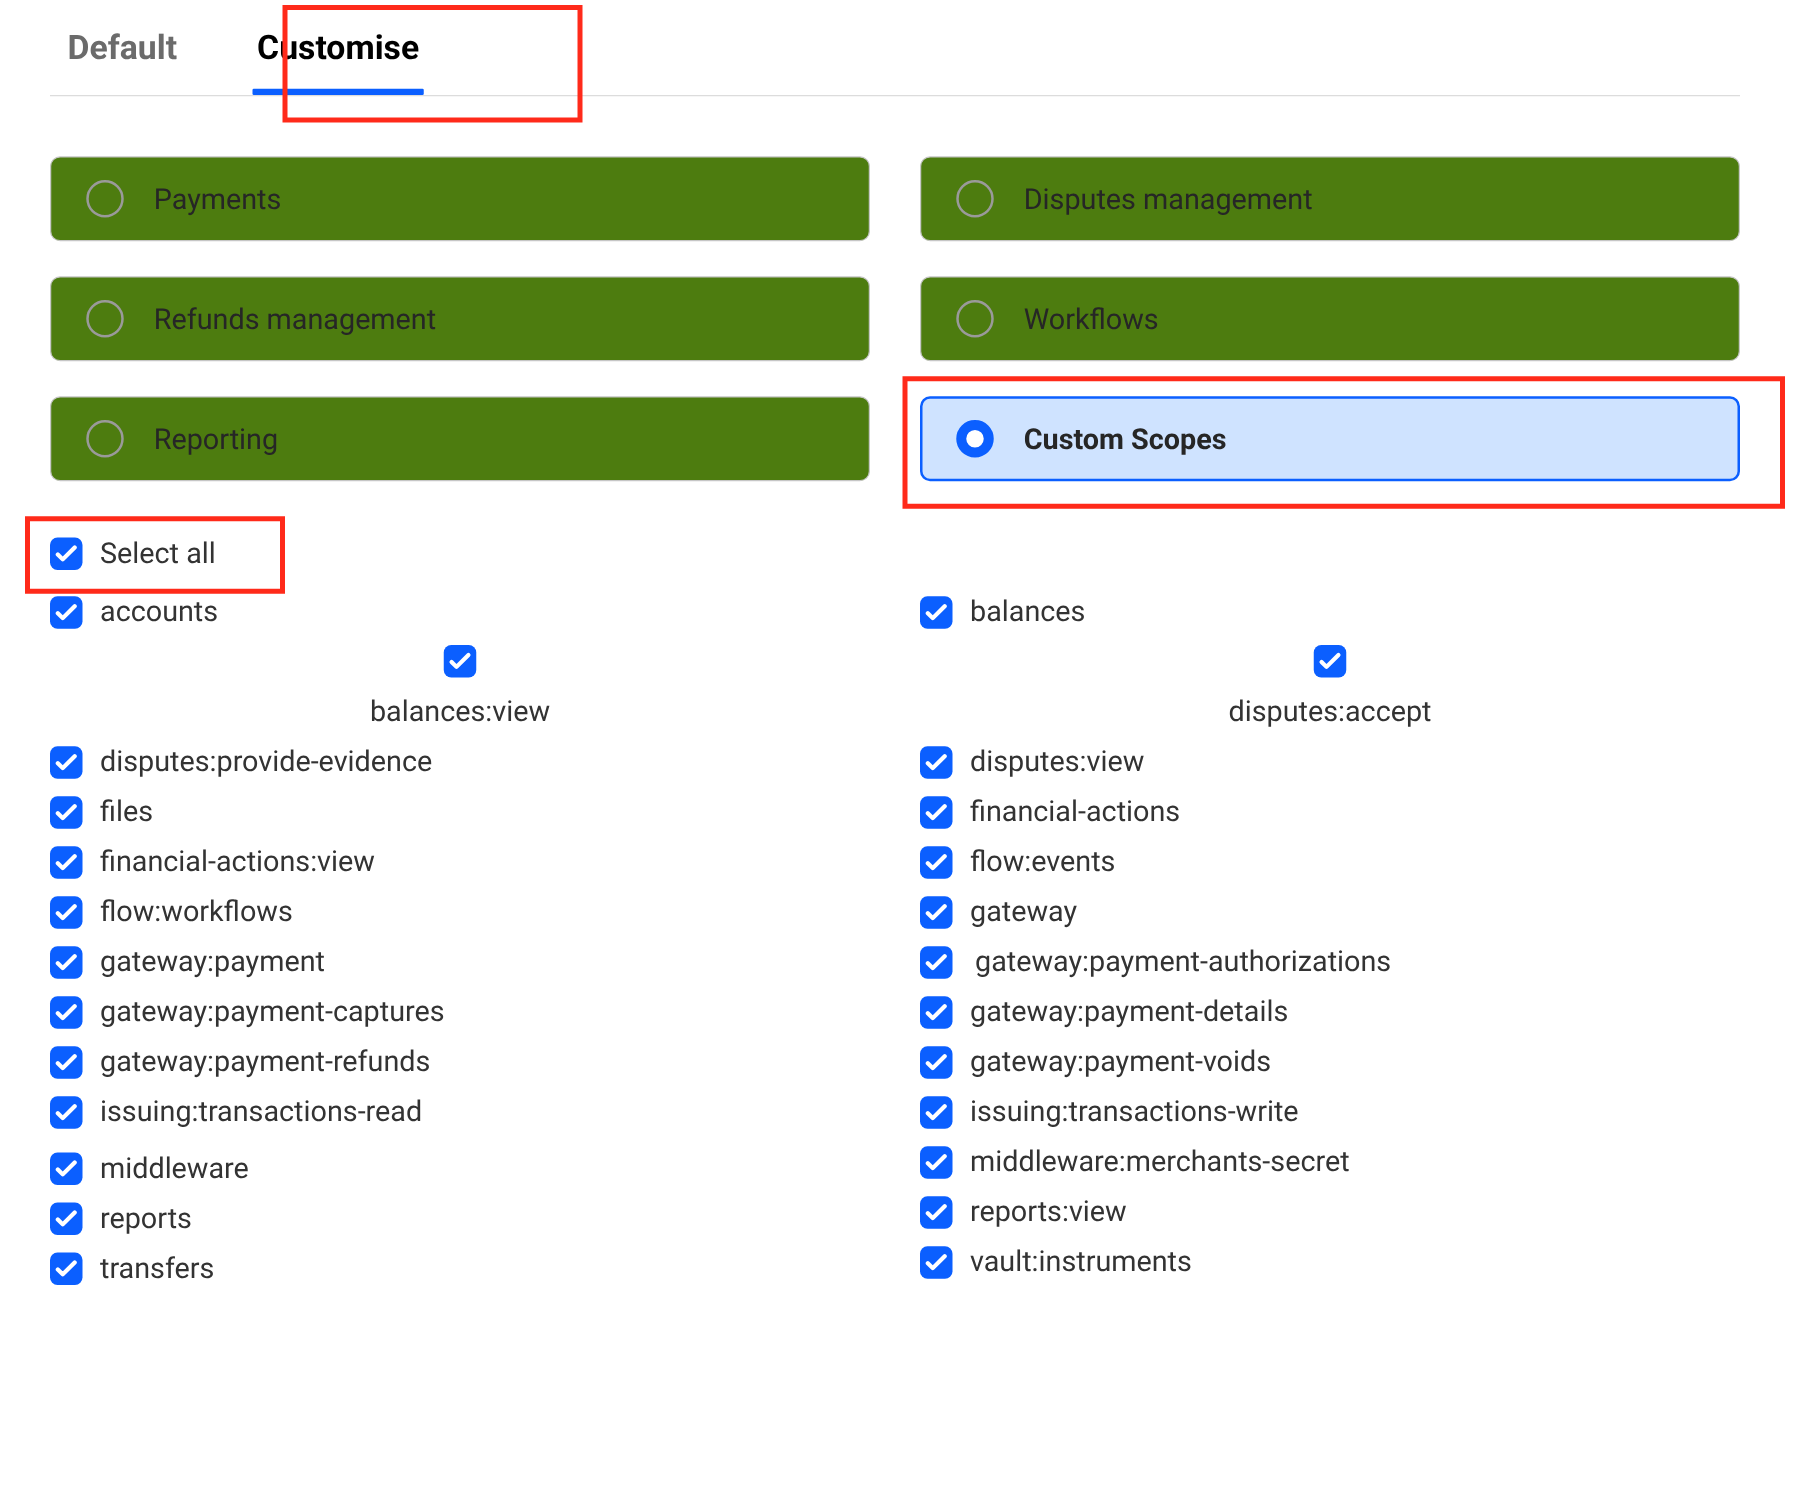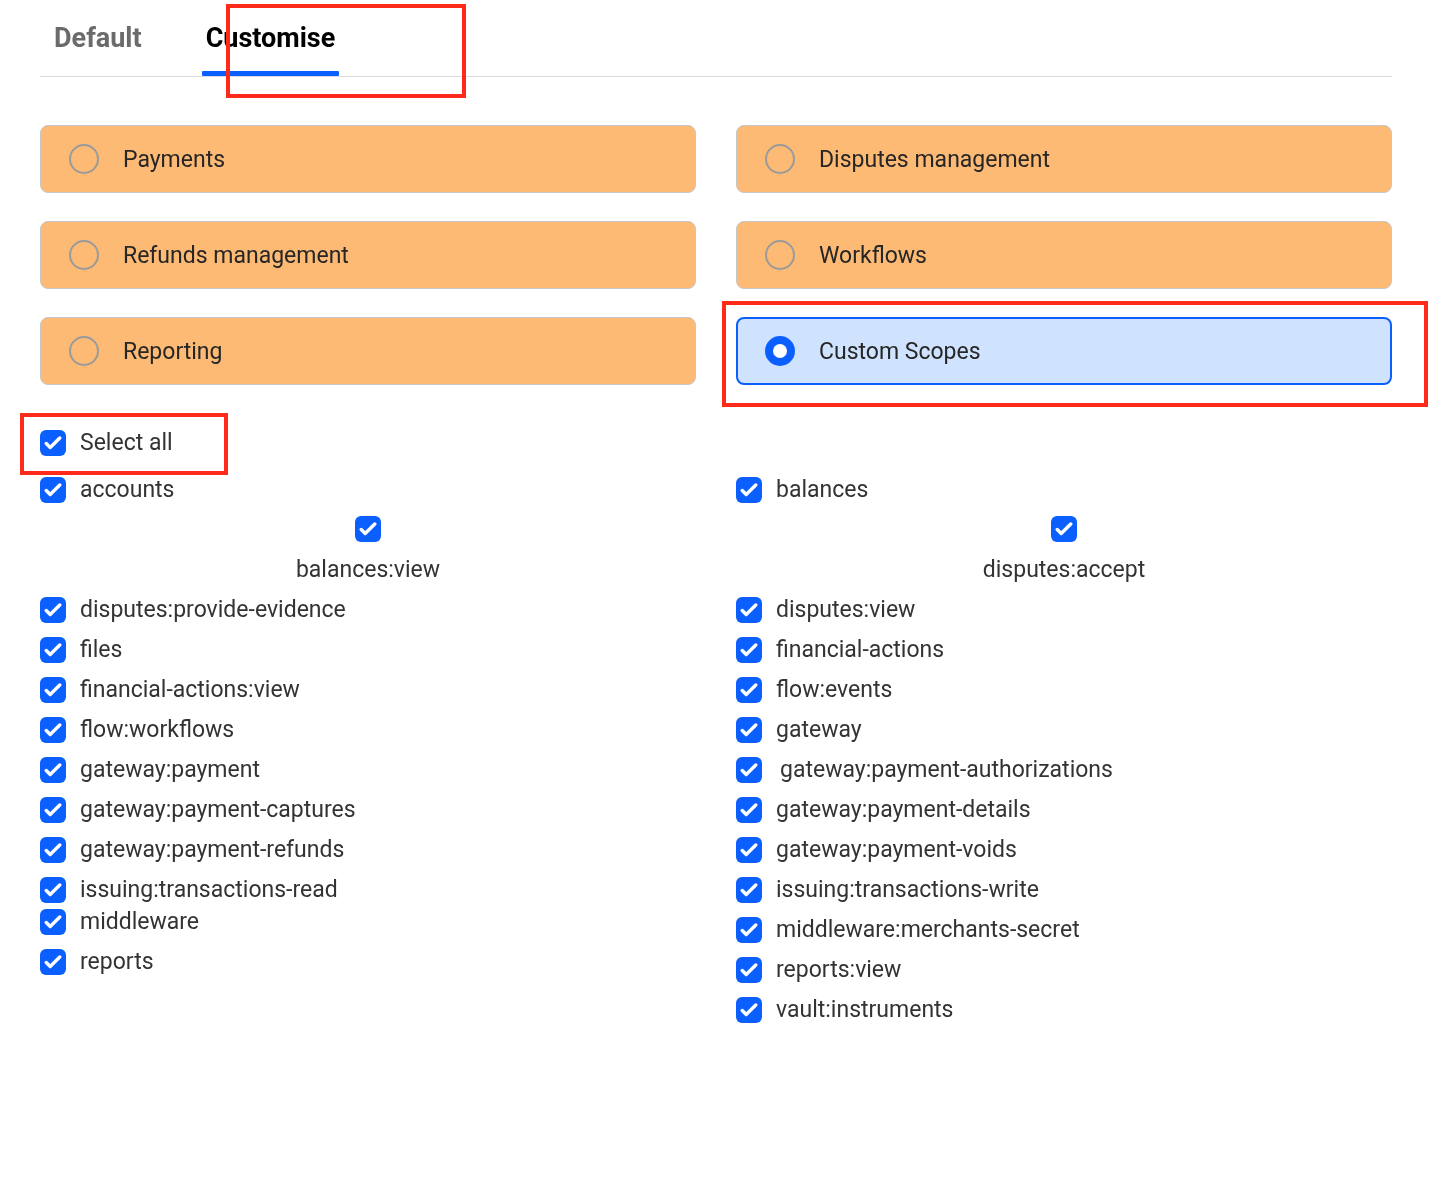--- a/index.html
+++ b/index.html
@@ -59,21 +59,21 @@
     position: relative;
   }
   .radio-card {
     border: 1px solid #c6c6c6;
     border-radius: 8px;
     padding: 18px 28px;
     display: flex;
     align-items: center;
     gap: 24px;
     cursor: pointer;
-    background: #fdba74;
+    background: #4d7c0f;
   }
   .radio-card.selected {
     border: 2px solid #0b5fff;
     background: #cfe3ff;
     padding: 17px 27px;
   }
   .radio-circle {
     width: 30px;
     height: 30px;
     border: 2px solid #9a9a9a;
@@ -170,21 +170,21 @@
     <div class="radio-label">Refunds management</div>
   </div>
   <div class="radio-card">
     <div class="radio-circle"></div>
     <div class="radio-label">Workflows</div>
   </div>
   <div class="radio-card">
     <div class="radio-circle"></div>
     <div class="radio-label">Reporting</div>
   </div>
-  <div class="radio-card selected" style="position:relative;">
+  <div class="radio-card selected" style="position:relative;font-weight:bold;">
     <div class="radio-circle"></div>
     <div class="radio-label">Custom Scopes</div>
   </div>
   <div class="highlight-custom"></div>
 </div>
 
 <div class="select-all-wrap">
   <div class="highlight-selectall"></div>
   <div class="check-row">
     <div class="check-box">
@@ -263,21 +263,21 @@
         <div class="check-label">gateway:payment-captures</div>
       </div>
       <div class="check-row" style="margin-bottom: 13px;">
         <div class="check-box">
           <svg viewBox="0 0 16 16">
             <path d="M2 8.5l3.5 3.5L14 3.5" stroke="#fff" stroke-width="3" fill="none" stroke-linecap="round" stroke-linejoin="round"></path>
           </svg>
         </div>
         <div class="check-label">gateway:payment-refunds</div>
       </div>
-      <div class="check-row" style="margin-bottom: 5px;">
+      <div class="check-row" style="margin-bottom: 18px;">
         <div class="check-box">
           <svg viewBox="0 0 16 16">
             <path d="M2 8.5l3.5 3.5L14 3.5" stroke="#fff" stroke-width="3" fill="none" stroke-linecap="round" stroke-linejoin="round"></path>
           </svg>
         </div>
         <div class="check-label">issuing:transactions-read</div>
       </div>
       <div class="check-row" style="margin-bottom: 13px;">
         <div class="check-box">
           <svg viewBox="0 0 16 16">
@@ -286,20 +286,28 @@
         </div>
         <div class="check-label">middleware</div>
       </div>
       <div class="check-row" style="margin-bottom: 13px;">
         <div class="check-box">
           <svg viewBox="0 0 16 16">
             <path d="M2 8.5l3.5 3.5L14 3.5" stroke="#fff" stroke-width="3" fill="none" stroke-linecap="round" stroke-linejoin="round"></path>
           </svg>
         </div>
         <div class="check-label">reports</div>
+      </div>
+      <div class="check-row" style="margin-bottom: 13px;">
+        <div class="check-box">
+          <svg viewBox="0 0 16 16">
+            <path d="M2 8.5l3.5 3.5L14 3.5" stroke="#fff" stroke-width="3" fill="none" stroke-linecap="round" stroke-linejoin="round"></path>
+          </svg>
+        </div>
+        <div class="check-label">transfers</div>
       </div>
     </div>
   <div id="col-right">
       <div class="check-row" style="margin-bottom: 13px;">
         <div class="check-box">
           <svg viewBox="0 0 16 16">
             <path d="M2 8.5l3.5 3.5L14 3.5" stroke="#fff" stroke-width="3" fill="none" stroke-linecap="round" stroke-linejoin="round"></path>
           </svg>
         </div>
         <div class="check-label">balances</div>

